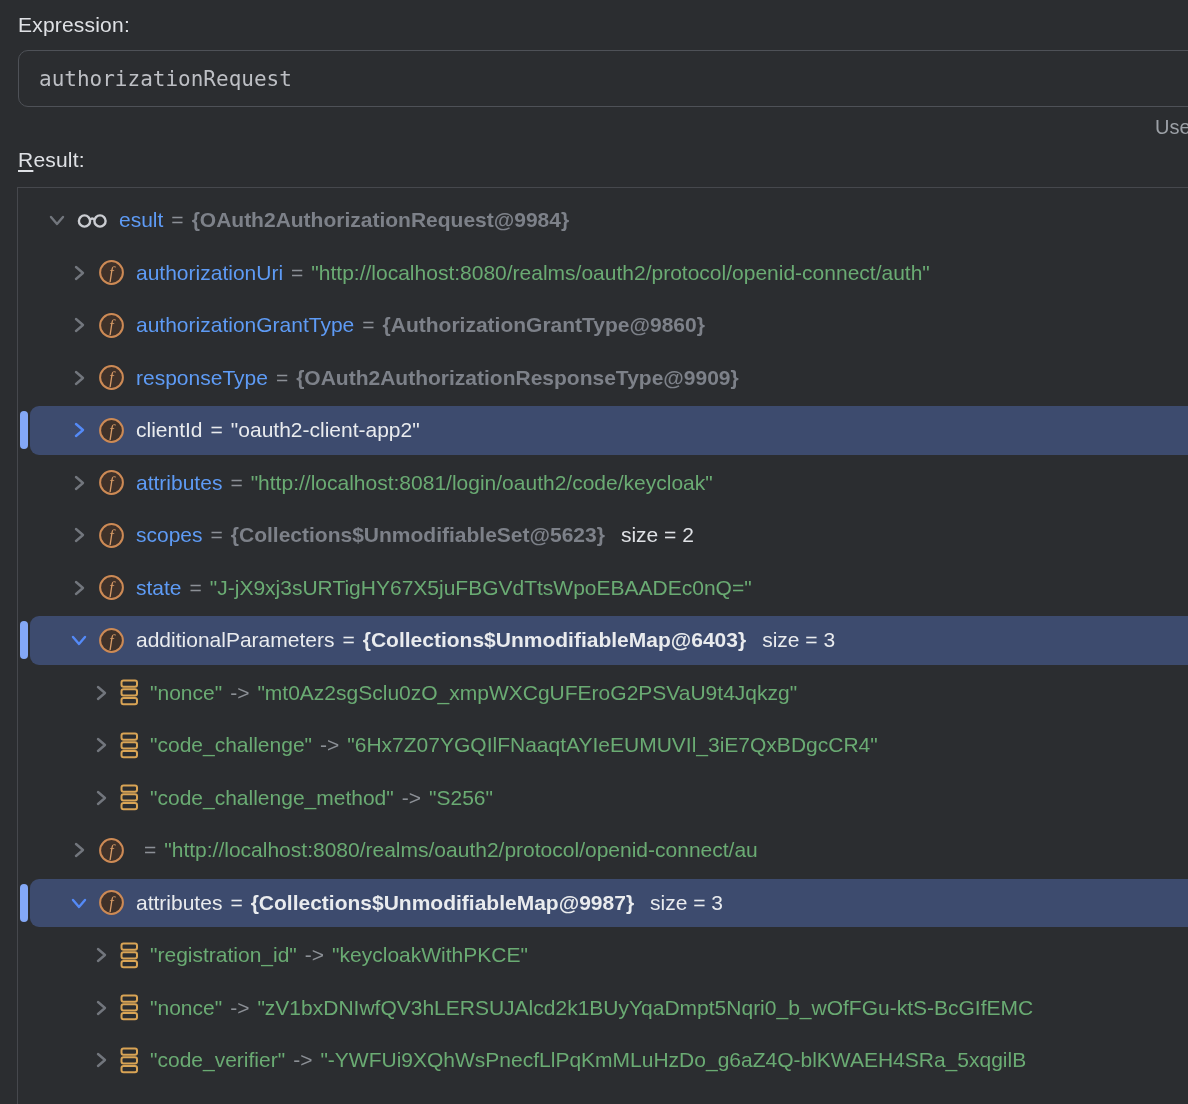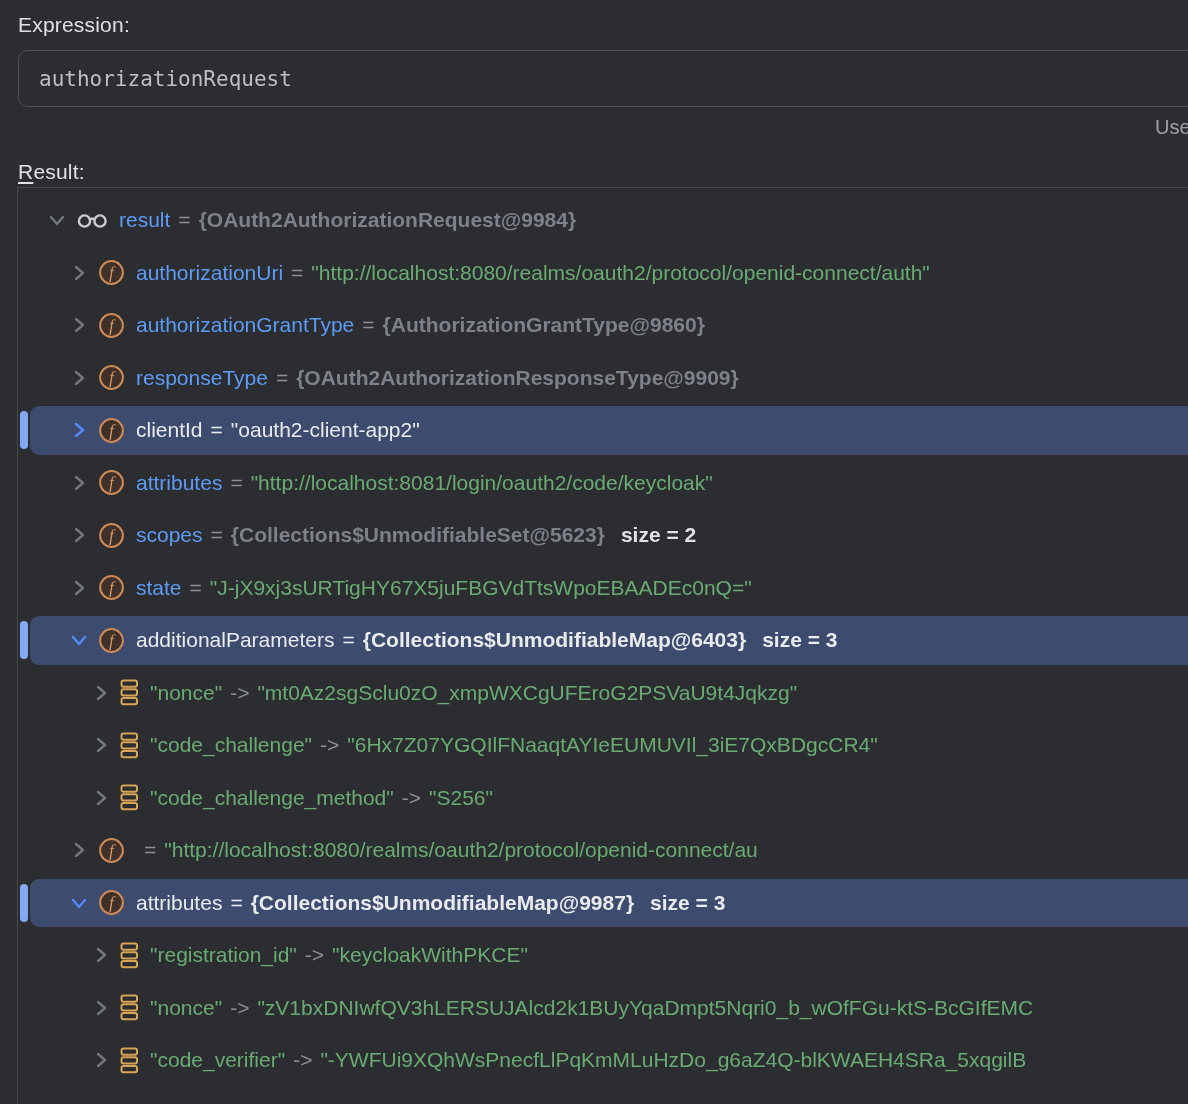--- a/index.html
+++ b/index.html
@@ -7,21 +7,21 @@
     width:1188px;height:1104px;overflow:hidden;position:relative;
     background:#2b2d30;
     font-family:"Liberation Sans", sans-serif;
     -webkit-font-smoothing:antialiased;
   }
   .label{
     position:absolute;left:18px;color:#dfe1e5;font-size:21px;letter-spacing:.2px;
   }
   .mnemonic{text-decoration:underline;text-underline-offset:3px;}
   #expression-label{top:13px;}
-  #result-label{top:160px;}
+  #result-label{top:148px;}
   #expression-input{
     position:absolute;left:18px;top:50px;width:1220px;height:57px;
     box-sizing:border-box;
     background:transparent;border:1px solid #4e5157;border-radius:10px;
     color:#bdbfc4;font-family:"DejaVu Sans Mono","Liberation Mono",monospace;
     font-size:21px;padding:0 0 0 20px;outline:none;
   }
   #evaluate-hint{
     position:absolute;left:1155px;top:116px;color:#9ca0a6;font-size:20px;white-space:nowrap;
   }
@@ -56,21 +56,21 @@
   .tree-icon{display:none;margin-left:9px;margin-right:11px;flex:none;}
   .tree-icon svg{display:block;}
   .row[data-icon="glasses"] .icon-glasses{display:inline-block;}
   .row[data-icon="field"] .icon-field{display:inline-block;}
   .row[data-icon="map"] .icon-map{display:inline-block;}
   .nm{color:#5e9bf5;}
   .key{color:#6aab73;}
   .sep{color:#8c9096;margin:0 8px;}
   .val.string{color:#6aab73;}
   .val.object{color:#7d8189;font-weight:bold;}
-  .size-note{color:#dfe1e5;margin-left:16px;font-weight:bold;}
+  .size-note{color:#dfe1e5;margin-left:16px;}
   .size-note:empty{display:none;}
   .row.selected .nm,.row.selected .key,.row.selected .sep,
   .row.selected .val.string,.row.selected .val.object,.row.selected .size-note{color:#e9ebee;}
 </style>
 </head>
 <body>
 
 <div class="label" id="expression-label">Expression:</div>
 
 <input id="expression-input" type="text" value="authorizationRequest" style="">
@@ -90,21 +90,21 @@
         </svg>
       </span>
       <span class="tree-icon icon-glasses">
         <svg width="32" height="20" viewBox="0 0 32 20">
           <circle cx="8.5" cy="11" r="5.6" fill="none" stroke="#cbcdd2" stroke-width="2.4"></circle>
           <circle cx="24" cy="11" r="5.6" fill="none" stroke="#cbcdd2" stroke-width="2.4"></circle>
           <path d="M14 9.6 Q16.2 7.4 18.5 9.6" fill="none" stroke="#cbcdd2" stroke-width="2.4"></path>
         </svg>
       </span>
 
-      <span class="nm">result</span>
+      <span class="nm">esult</span>
       <span class="sep">=</span>
       <span class="val object">{OAuth2AuthorizationRequest@9984}</span>
 
     </div>
   </div>
       <div class="row lvl1" data-icon="field">
 
     <div class="content">
       <span class="chev">
         <svg width="20" height="22" viewBox="0 0 20 22">

